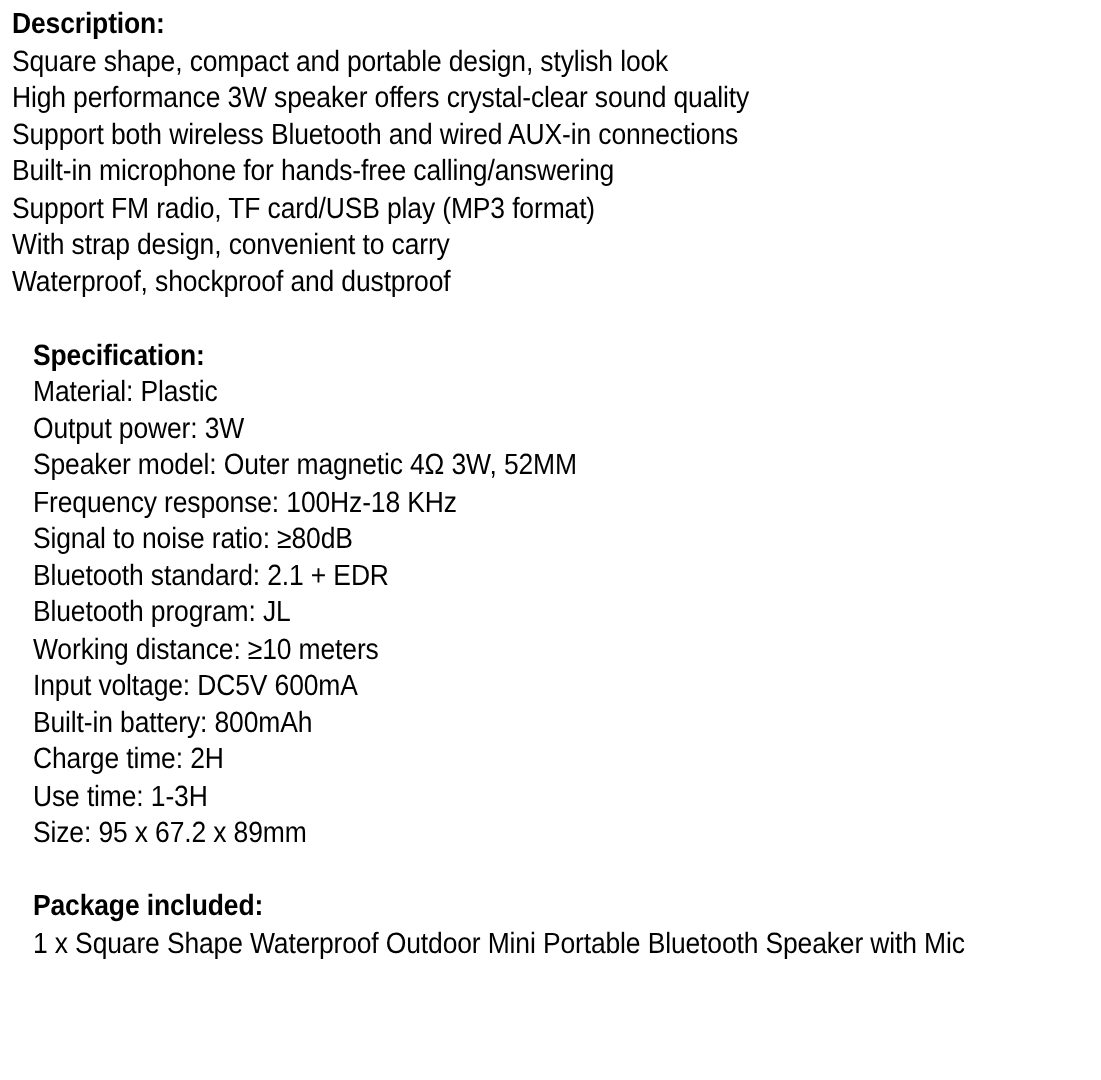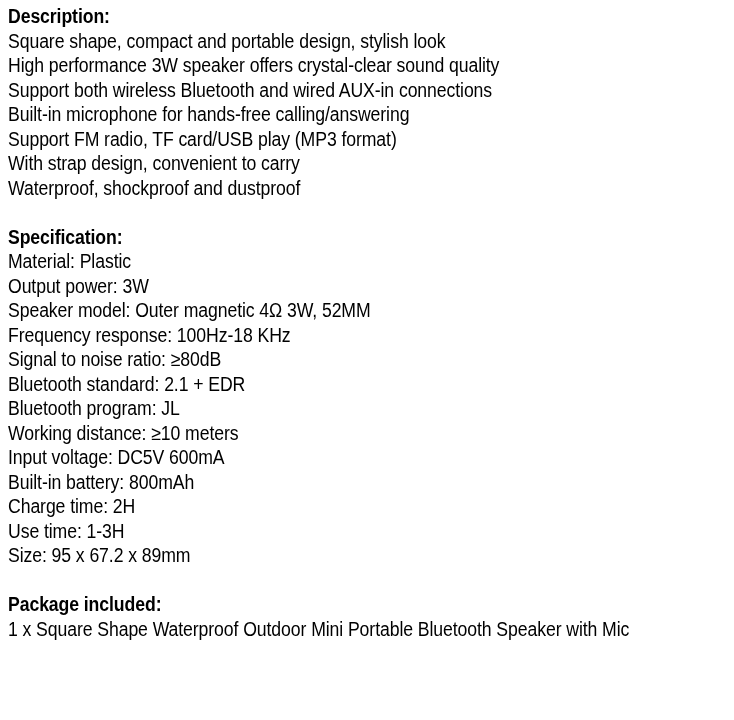--- a/index.html
+++ b/index.html
@@ -21,20 +21,21 @@
     height: 720px;
     padding: 4px 12px 0 8px;
     box-sizing: border-box;
   }
   .section {
     margin: 0;
     padding: 0;
   }
   .section + .section {
     margin-top: 24.5px;
+    margin-left: 14px;
   }
   .line {
     display: block;
     font-size: 19.5px;
     line-height: 24.5px;
     letter-spacing: -0.1px;
     white-space: pre;
     transform: scaleX(0.905);
     transform-origin: left center;
     height: 24.5px;

